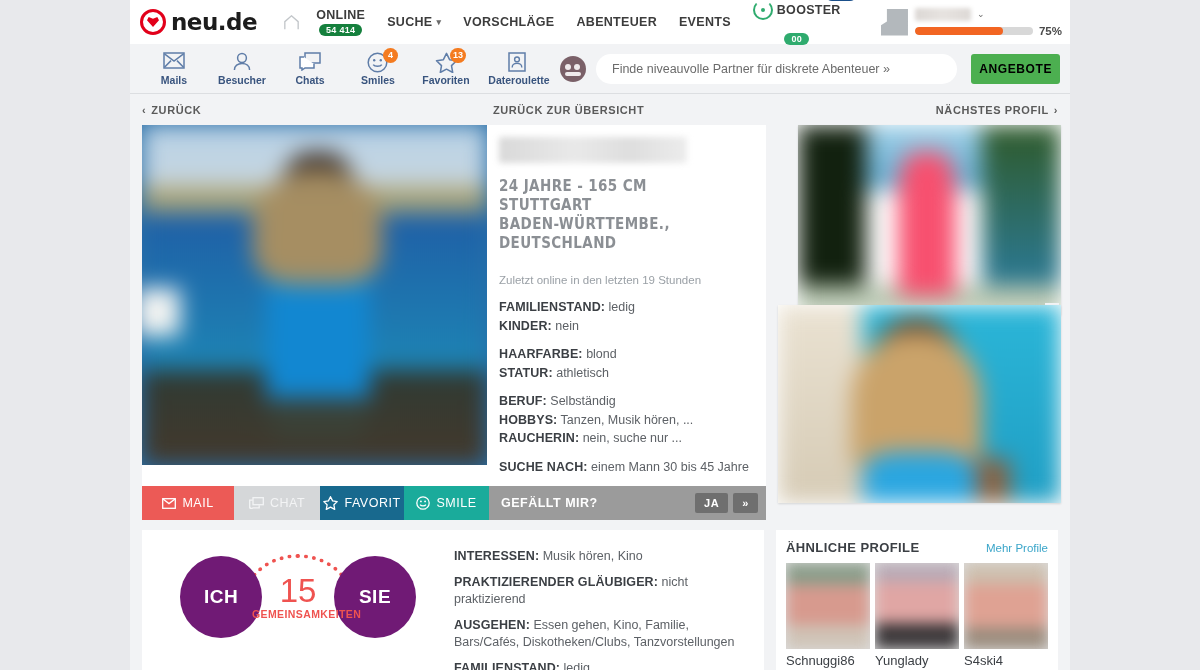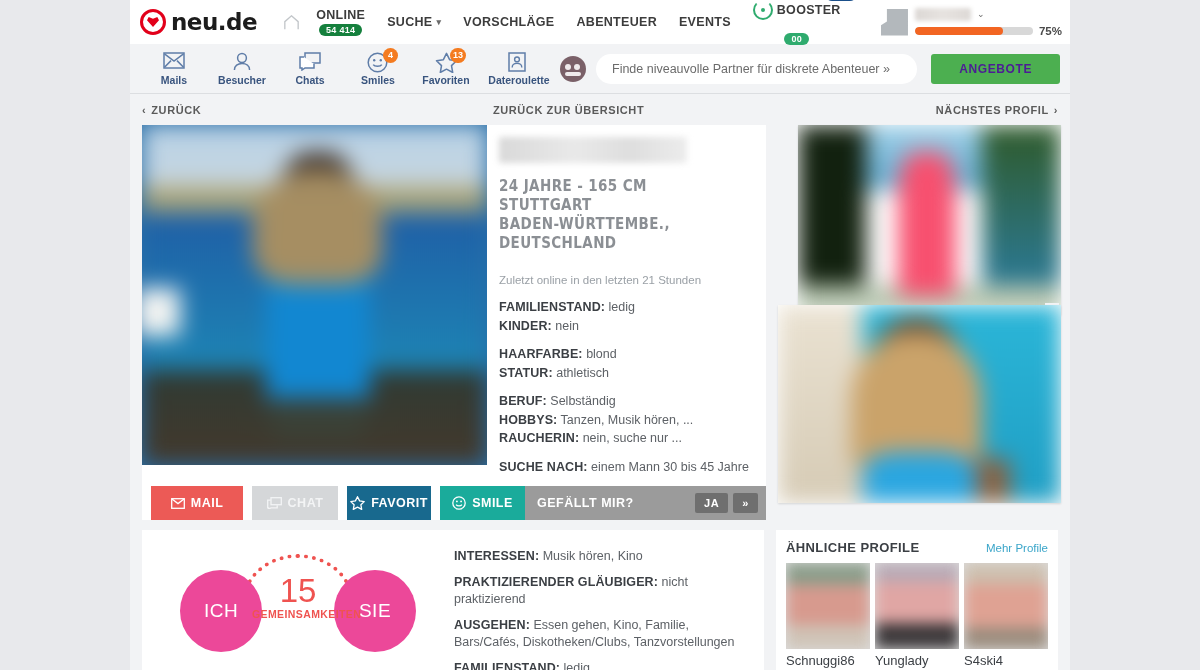--- a/index.html
+++ b/index.html
@@ -119,23 +119,23 @@
     content: ""; position: absolute; background: #efeaec; border-radius: 50%;
   }
   .partner-avatar::before { width: 6px; height: 6px; left: 5px; top: 8px; box-shadow: 9px 0 0 #efeaec; }
   .partner-avatar::after { width: 16px; height: 4px; left: 5px; top: 16px; border-radius: 2px; }
   .promo-field {
     flex: 1; height: 30px; background: #fff; border-radius: 15px;
     display: flex; align-items: center; padding: 0 16px;
     font-size: 12.5px; color: #6b6b6b;
   }
   .angebote-btn {
-    margin-left: 14px; background: #4caf50; color: #4c1d95;
+    margin-left: 14px; background: #4caf50; color: #000000;
     font-size: 12px; font-weight: bold; letter-spacing: .6px;
-    padding: 8px 28px; border: none; border-radius: 3px; cursor: pointer;
+    padding: 8px 8px; border: none; border-radius: 3px; cursor: pointer;
   }
 
   
   .crumbrow {
     height: 31px; display: flex; align-items: center;
     padding: 0 12px; font-size: 11px; font-weight: bold;
     letter-spacing: .6px; color: #5a5a5a;
   }
   .crumb-left, .crumb-right { cursor: pointer; display: flex; align-items: center; gap: 5px; }
   .crumb-center { margin: 0 auto; color: #5a5a5a; cursor: pointer; }
@@ -184,22 +184,22 @@
   .lastonline { margin-top: 21px; font-size: 11.5px; color: #9aa0a6; }
   .facts { margin-top: 12px; }
   .fact-group { margin-bottom: 10px; }
   .fact { font-size: 12.5px; color: #5d6166; line-height: 18.5px; }
   .fact b { color: #3b3f44; font-weight: bold; letter-spacing: .1px; }
 
   
   .actionbar { display: flex; height: 34px; }
   .act {
     display: flex; align-items: center; justify-content: center; gap: 6px;
-    color: #fff; font-size: 12.5px; font-weight: bold; letter-spacing: .5px;
-    cursor: pointer; white-space: nowrap; margin-left: 9px;
+    color: #fff; font-size: 12.5px; font-weight: normal; letter-spacing: .5px;
+    cursor: pointer; white-space: nowrap;
   }
   .act-mail   { width: 92px; background: #ec5a56; }
   .act-chat   { width: 86px; background: #d5d7d9; color: #f3f4f5; cursor: default; }
   .act-fav    { width: 84px; background: #18698e; }
   .act-smile  { width: 85px; background: #1aab9b; }
   .act-like   { flex: 1; background: #9b9b9b; display: flex; align-items: center;
                 padding: 0 8px 0 12px; color: #fff; font-size: 12.5px;
                 font-weight: bold; letter-spacing: .5px; }
   .like-btns { margin-left: auto; display: flex; gap: 5px; }
   .like-btn {
@@ -243,23 +243,23 @@
     background: linear-gradient(225deg,#f2f3f5 48%, #c9cbcd 50%, #e3e5e7 52%);
   }
 
   
   .bottom-row { display: flex; padding: 10px 12px 0; gap: 12px; align-items: flex-start; }
 
   .common-card { width: 630px; background: #fff; padding: 14px 14px 0; }
   .common-top { display: flex; gap: 14px; }
   .venn { width: 284px; height: 112px; position: relative; flex: none; }
   .circ {
-    position: absolute; top: 26px; width: 82px; height: 82px; border-radius: 50%;
-    background: #ec4899; color: #fff; display: flex; align-items: center;
-    justify-content: center; font-size: 19px; font-weight: normal; letter-spacing: .5px;
+    position: absolute; top: 12px; width: 82px; height: 82px; border-radius: 50%;
+    background: #701a75; color: #fff; display: flex; align-items: center;
+    justify-content: center; font-size: 19px; font-weight: bold; letter-spacing: .5px;
   }
   .circ-l { left: 24px; }
   .circ-r { left: 178px; }
   .venn-mid {
     position: absolute; left: 96px; top: 30px; width: 92px;
     text-align: center; color: #ef5350;
   }
   .venn-num { font-size: 33px; font-weight: normal; line-height: 34px; }
   .venn-cap { font-size: 10.5px; font-weight: bold; letter-spacing: .4px; }
   .dotted-arc2 {
@@ -468,21 +468,21 @@
 
         <div class="info-col">
           <div class="name-blur"></div>
 
           <div class="headline">
             <div>24 JAHRE - 165 CM</div>
             <div>STUTTGART</div>
             <div>BADEN-WÜRTTEMBE., DEUTSCHLAND</div>
           </div>
 
-          <div class="lastonline">Zuletzt online in den letzten 21 Stunden</div>
+          <div class="lastonline">Zuletzt online in den letzten 19 Stunden</div>
 
           <div class="facts">
             <div class="fact-group">
               <div class="fact"><b>FAMILIENSTAND:</b> <span>ledig</span></div>
               <div class="fact"><b>KINDER:</b> <span>nein</span></div>
             </div>
             <div class="fact-group">
               <div class="fact"><b>HAARFARBE:</b> <span>blond</span></div>
               <div class="fact"><b>STATUR:</b> <span>athletisch</span></div>
             </div>

